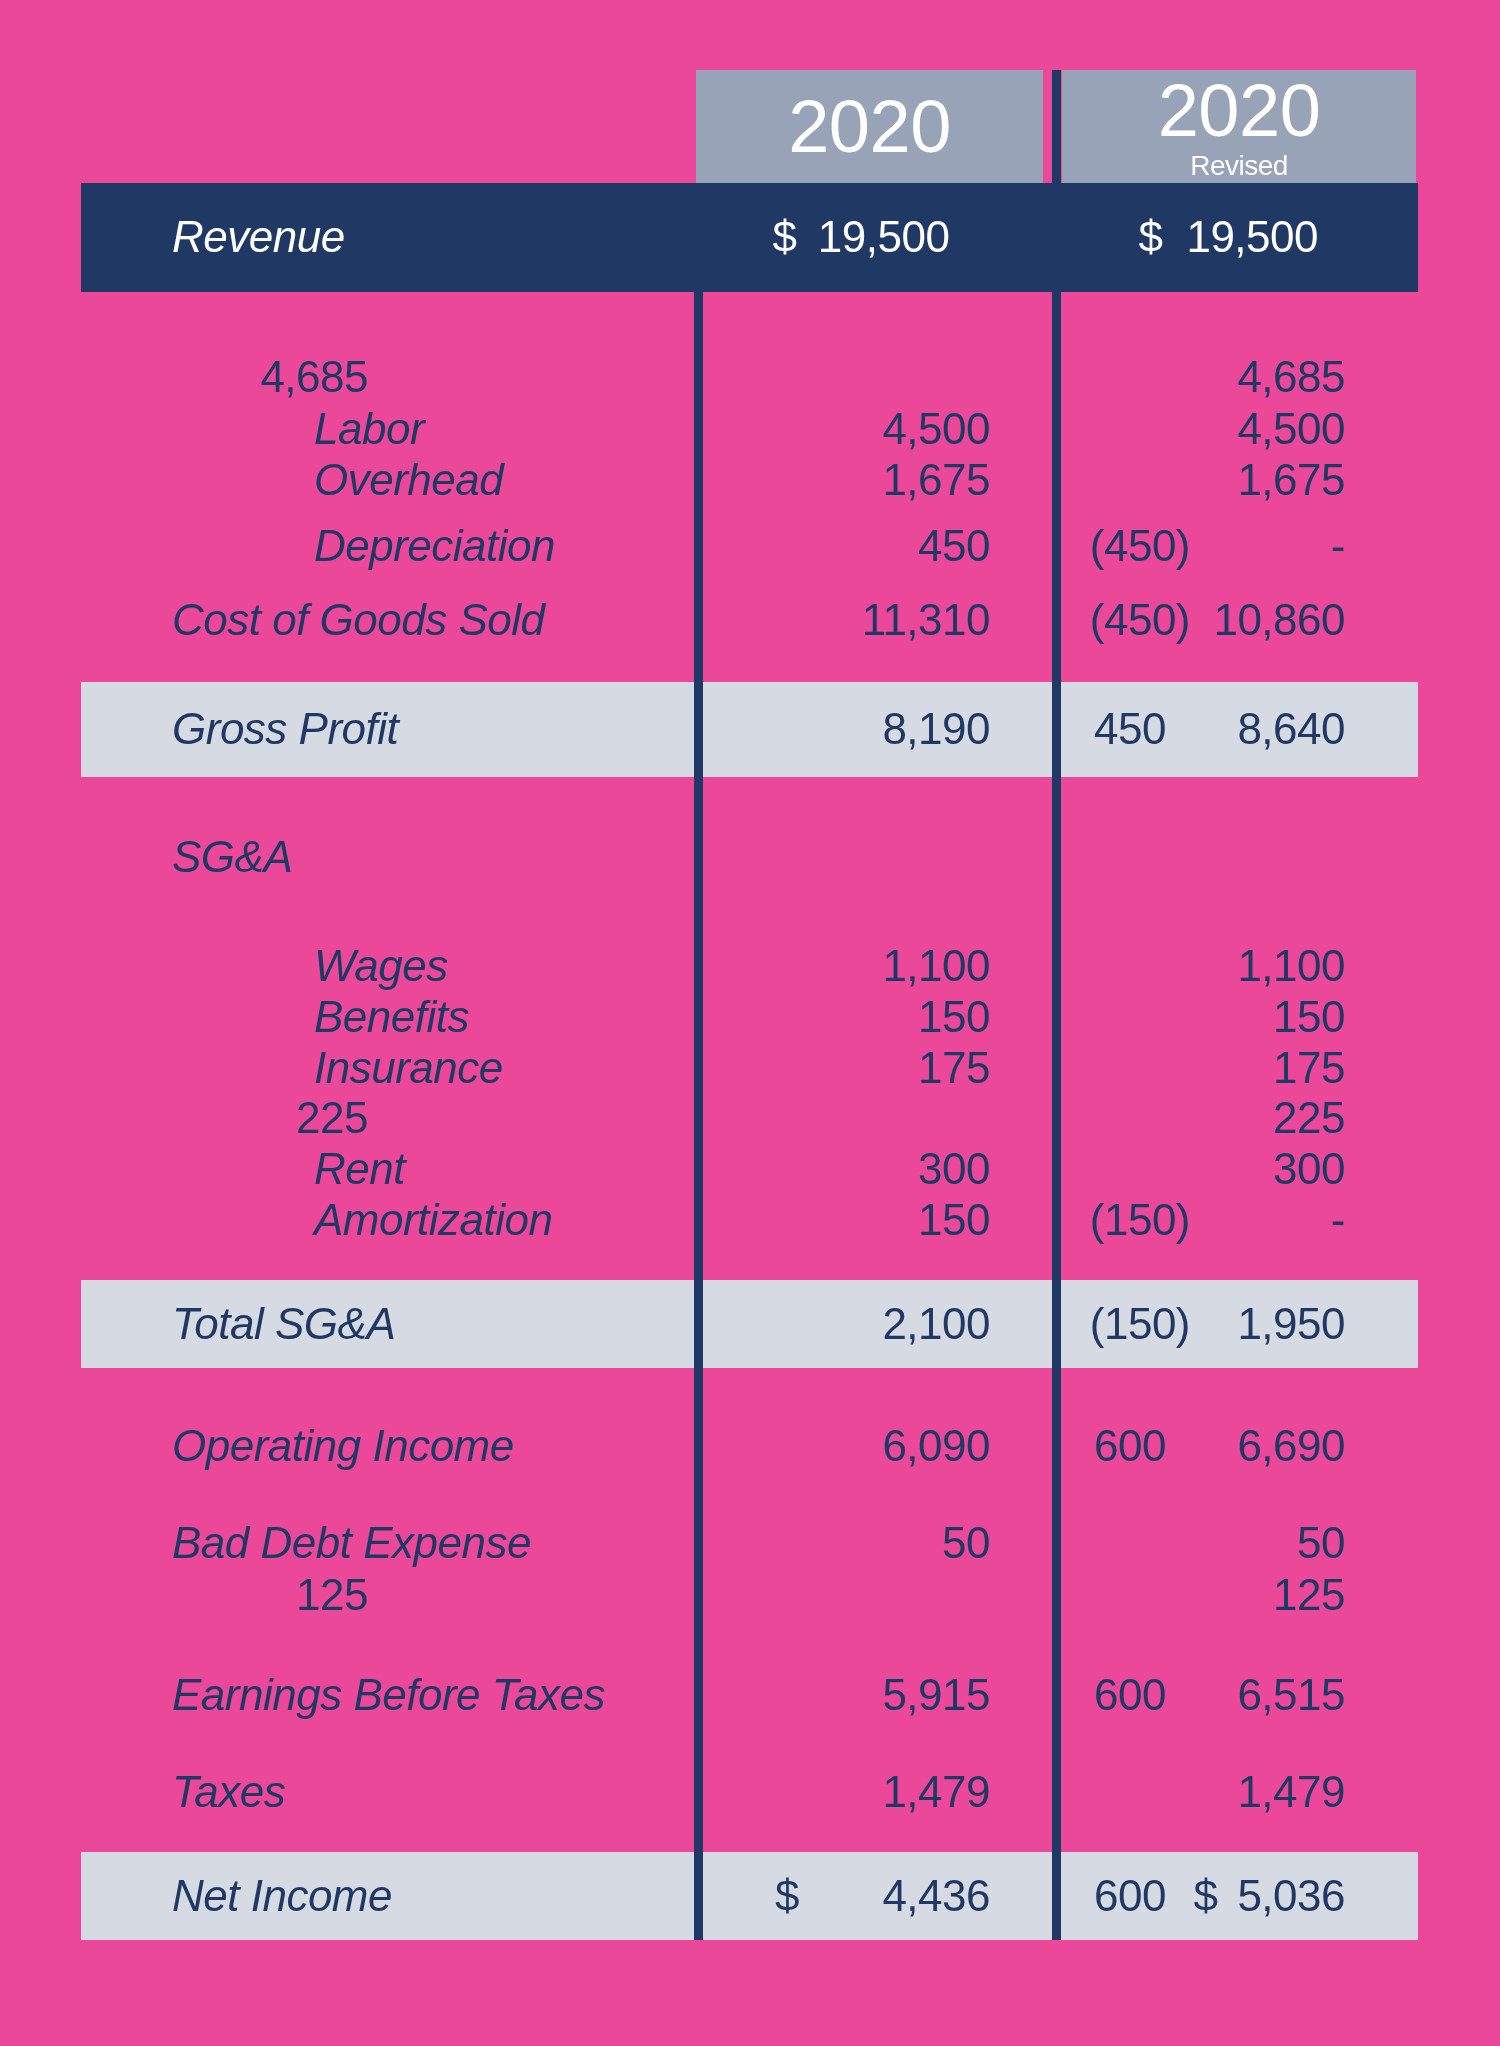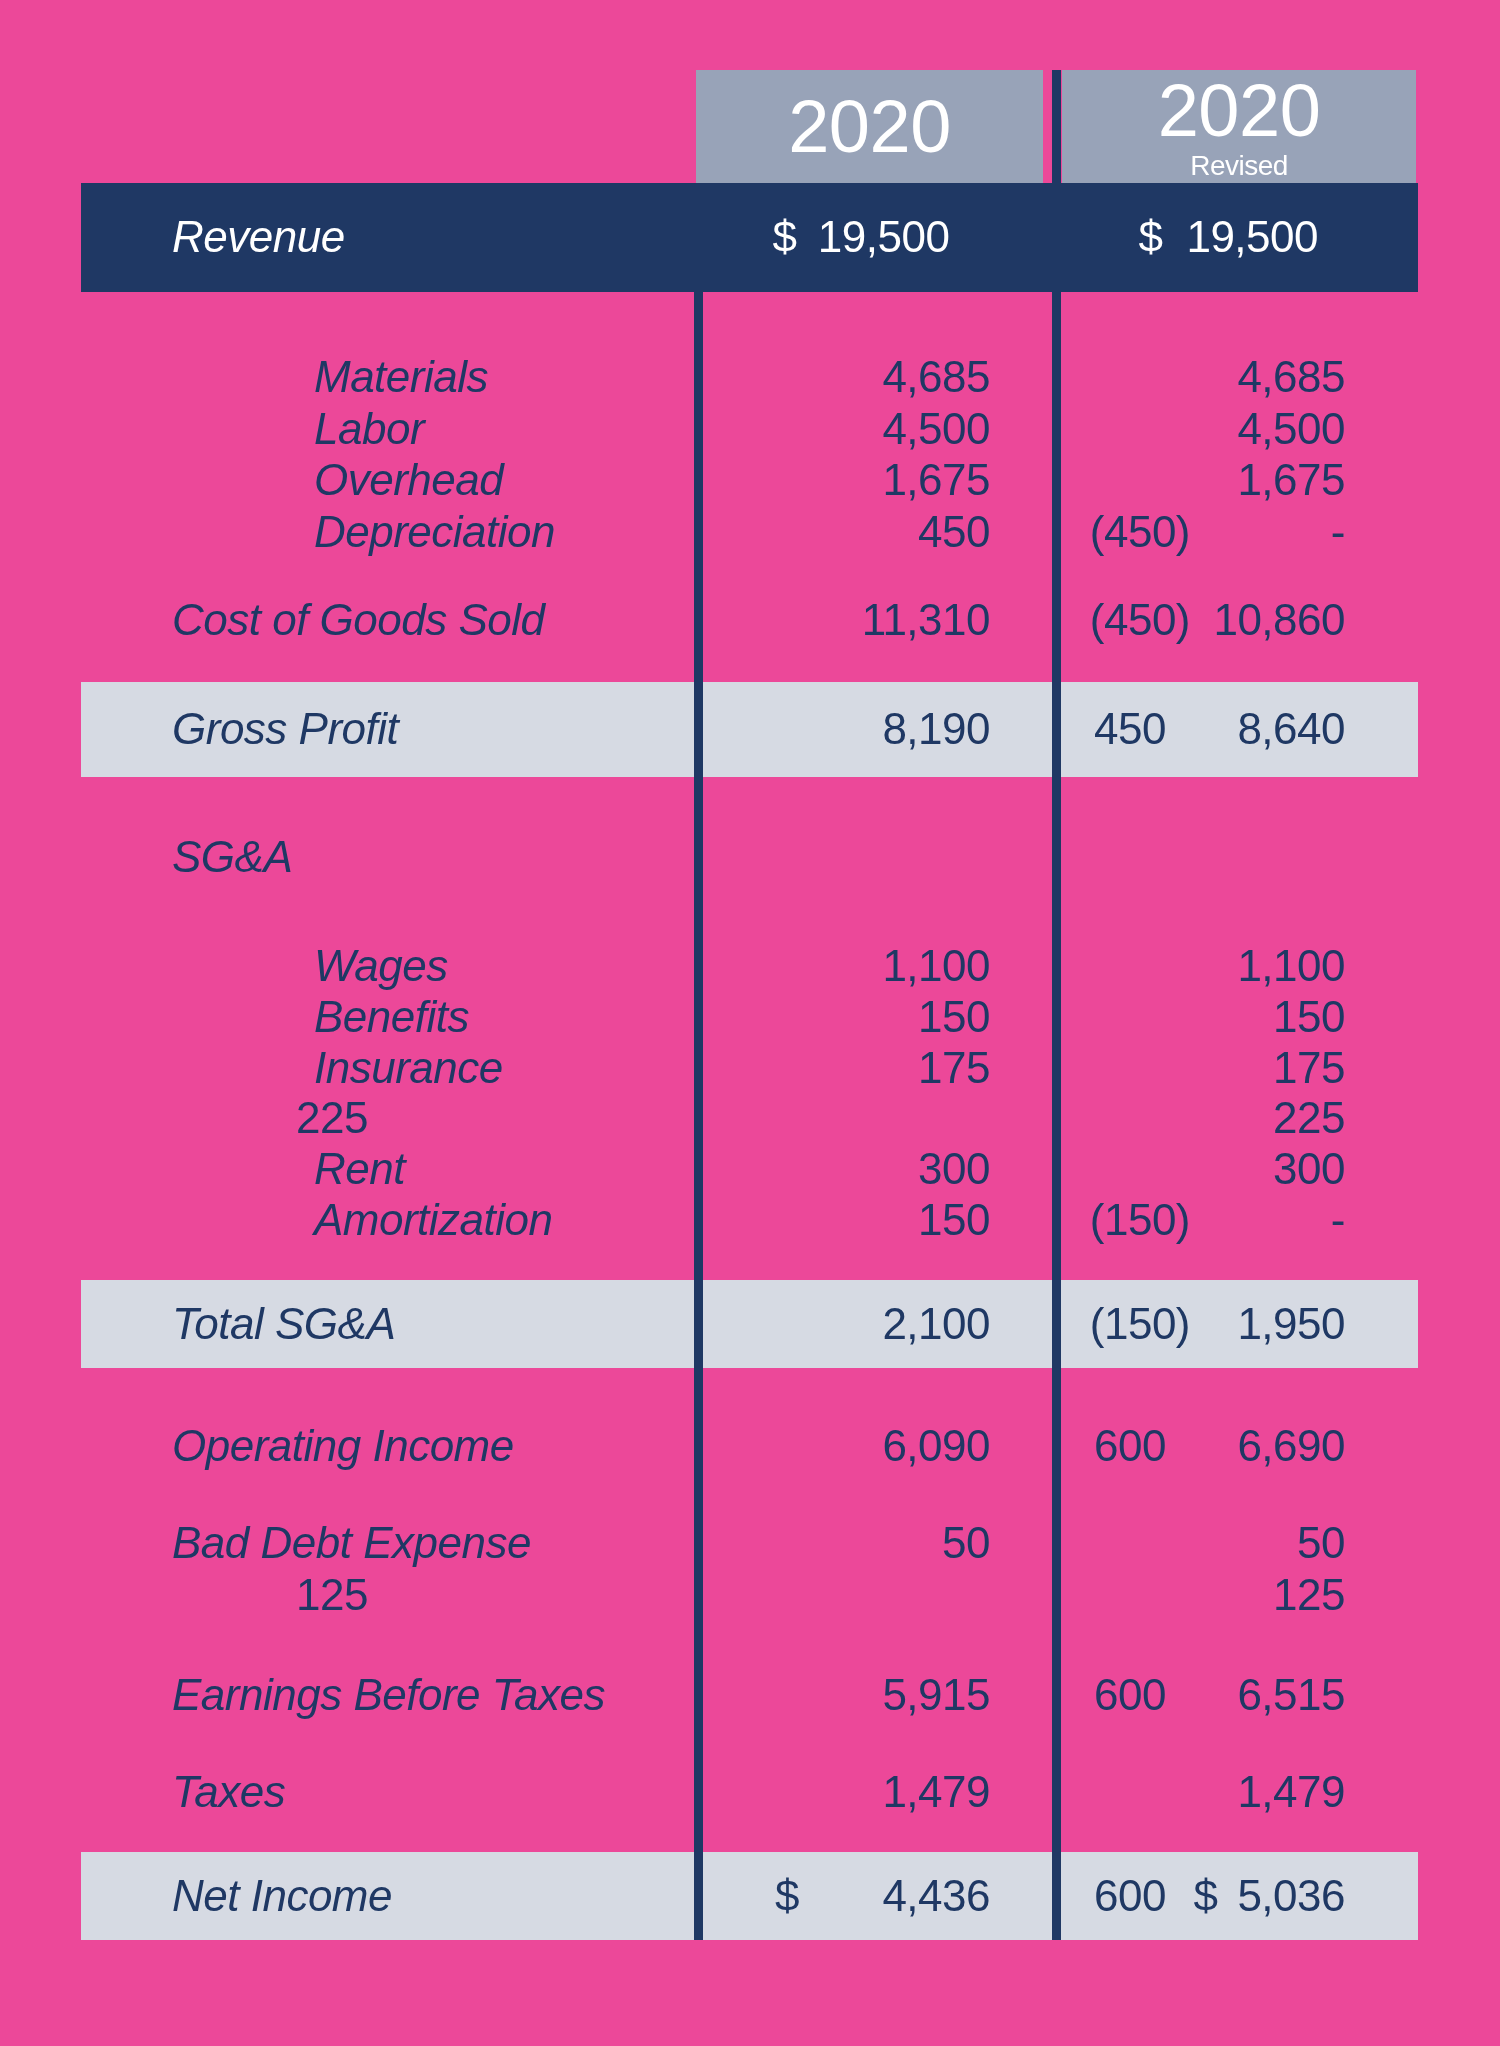--- a/index.html
+++ b/index.html
@@ -69,21 +69,20 @@
       <span class="cur">$</span>
       <span class="num">19,500</span>
     </div>
     <div class="c2">
       <span class="adj">$</span>
       <span class="val">19,500</span>
     </div>
   </div>
 
   <div class="row" style="top:351px">
-    <div class="lbl ind">Materials</div>
     <div class="c1"><span class="num">4,685</span></div>
     <div class="c2">
       <span class="adj"></span>
       <span class="val">4,685</span>
     </div>
   </div>
 
   <div class="row" style="top:403px">
     <div class="lbl ind">Labor</div>
     <div class="c1"><span class="num">4,500</span></div>
@@ -95,21 +94,21 @@
 
   <div class="row" style="top:454px">
     <div class="lbl ind">Overhead</div>
     <div class="c1"><span class="num">1,675</span></div>
     <div class="c2">
       <span class="adj"></span>
       <span class="val">1,675</span>
     </div>
   </div>
 
-  <div class="row" style="top:506px">
+  <div class="row" style="top:520px">
     <div class="lbl ind">Depreciation</div>
     <div class="c1"><span class="num">450</span></div>
     <div class="c2">
       <span class="adj paren">(450)</span>
       <span class="val">-</span>
     </div>
   </div>
 
   <div class="row" style="top:594px">
     <div class="lbl">Cost of Goods Sold</div>

